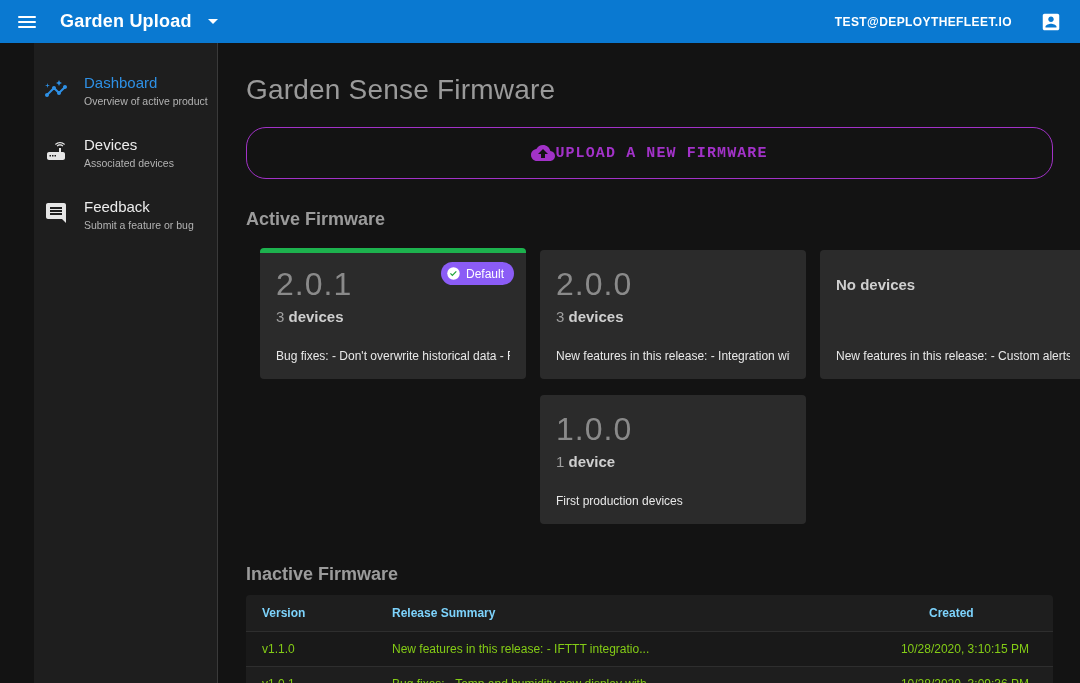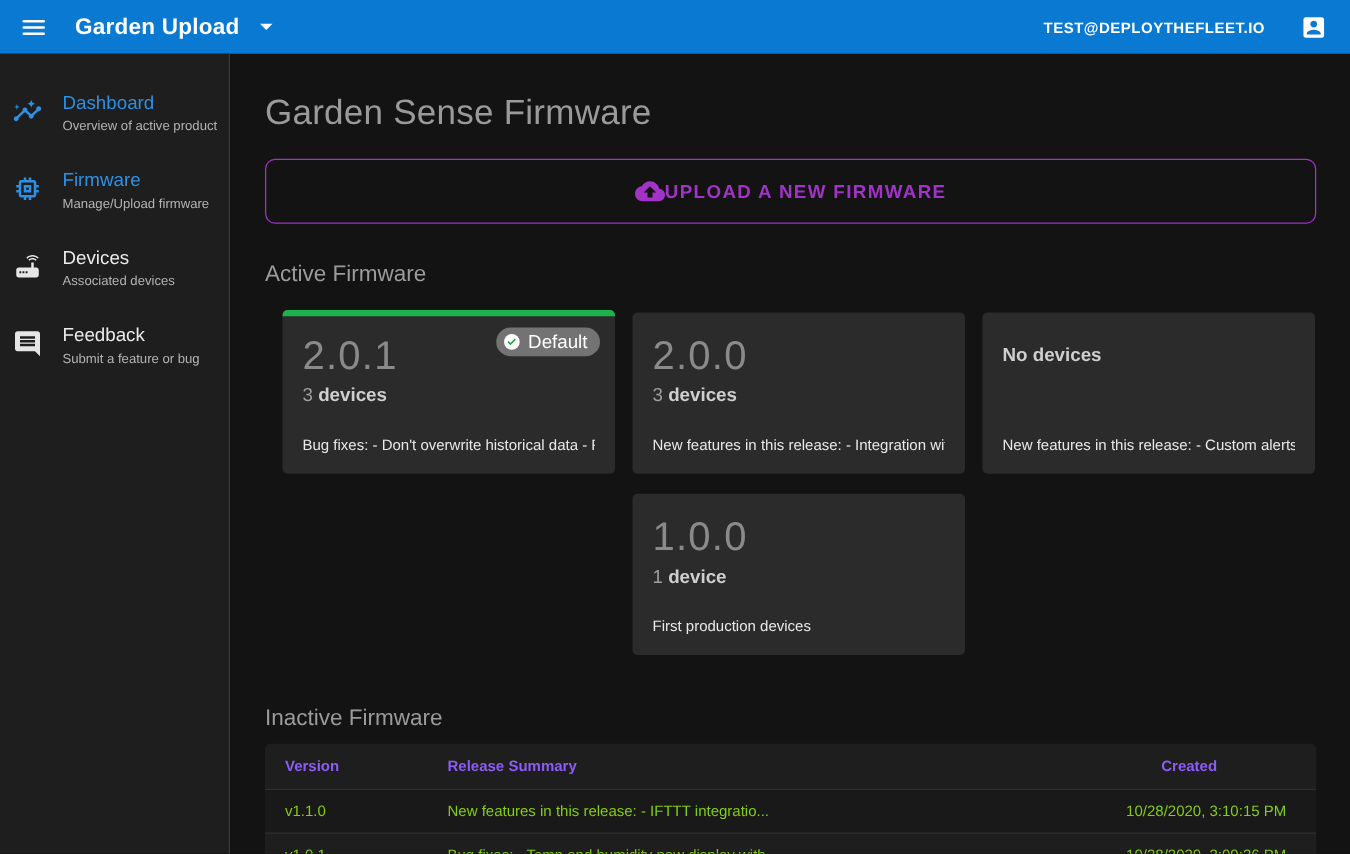--- a/index.html
+++ b/index.html
@@ -24,21 +24,21 @@
   .menu-btn span { display: block; width: 18px; height: 2px; background: #fff; border-radius: 1px; }
   .app-title-wrap { display: flex; align-items: center; margin-left: 16px; cursor: pointer; }
   .app-title { font-size: 18px; font-weight: bold; letter-spacing: 0.2px; }
   .caret { width: 0; height: 0; border-left: 5px solid transparent; border-right: 5px solid transparent; border-top: 5px solid #fff; margin-left: 16px; }
   .topbar-right { margin-left: auto; display: flex; align-items: center; gap: 28px; }
   .user-email { font-size: 12px; font-weight: bold; letter-spacing: 0.4px; }
   .account-btn { background: none; border: none; cursor: pointer; display: flex; align-items: center; padding: 0; }
   .account-btn svg { width: 22px; height: 22px; fill: #fff; }
 
   
-  .body { flex: 1; display: flex; min-height: 0; }
+  .body { flex: 1; display: flex; min-height: 0; padding-left: 34px; }
 
   
   .sidebar {
     width: 184px; flex: 0 0 184px;
     background: #1e1e1e;
     border-right: 1px solid #3a3a3a;
     padding-top: 18px;
   }
   .side-item { display: flex; gap: 16px; padding: 13px 0 13px 10px; cursor: pointer; margin-bottom: 3px; }
   .side-item .icon { width: 24px; height: 24px; flex: 0 0 24px; margin-top: 3px; }
@@ -51,30 +51,30 @@
 
   
   .content { flex: 1; padding: 31px 27px 0 28px; min-width: 0; }
   .page-title { font-size: 28px; font-weight: 400; color: #9a9a9a; letter-spacing: 0.2px; }
 
   .upload-btn {
     margin-top: 21px;
     width: 100%; height: 52px;
     background: transparent;
     border: 1px solid #a232c8;
-    border-radius: 8px;
+    border-radius: 20px;
     color: #a232c8;
-    font-family: Liberation Sans, sans-serif;
+    font-family: Liberation Mono, monospace;
     font-size: 15px; font-weight: bold; letter-spacing: 1.1px;
     display: flex; align-items: center; justify-content: center; 
     cursor: pointer;
   }
   .upload-btn svg { width: 24px; height: 24px; fill: #a232c8; }
 
-  .section-title { font-size: 18px; font-weight: 400; color: #9b9b9b; }
+  .section-title { font-size: 18px; font-weight: 700; color: #9b9b9b; }
   .section-title.active-sec { margin-top: 30px; }
   .section-title.inactive-sec { margin-top: 40px; }
 
   
   .cards {
     margin: 20px 0 0 14px;
     display: grid;
     grid-template-columns: repeat(3, 266px);
     gap: 16px 14px;
   }
@@ -87,39 +87,39 @@
     display: flex; flex-direction: column;
     cursor: pointer;
   }
   .fw-card .green-bar { position: absolute; top: -2px; left: 0; right: 0; height: 5px; background: #1db24e; border-radius: 4px 4px 0 0; }
   .fw-version { font-size: 32px; color: #8a8a8a; line-height: 1; letter-spacing: 1px; }
   .fw-devices { margin-top: 8px; font-size: 15px; font-weight: bold; color: #cfcfcf; }
   .fw-devices .cnt.dim { font-weight: 400; color: #9e9e9e; }
   .fw-summary { margin-top: auto; padding-top: 24px; font-size: 12px; color: #e8e8e8; white-space: nowrap; overflow: hidden; }
   .badge {
     position: absolute; top: 12px; right: 12px;
-    background: #737373; color: #fff;
+    background: #8b5cf6; color: #fff;
     border-radius: 12px; height: 23px;
     display: flex; align-items: center; gap: 5px;
     padding: 0 10px 0 5px;
-    font-size: 15px;
+    font-size: 12px;
     text-align: center;
   }
   .badge svg { width: 15px; height: 15px; }
 
   
   .fw-table {
     margin-top: 10px;
     background: #1e1e1e;
     border-radius: 4px;
     overflow: hidden;
   }
   .t-row { display: grid; grid-template-columns: 130px 1fr 160px; align-items: center; height: 35px; }
   .t-head { height: 36px; }
-  .t-head .t-cell { color: #8b5cf6; font-weight: bold; font-size: 12px; }
+  .t-head .t-cell { color: #7dd3fc; font-weight: bold; font-size: 12px; }
   .t-cell { font-size: 12px; color: #84cc16; padding-left: 16px; white-space: nowrap; overflow: hidden; }
   .t-cell.created { text-align: right; padding-right: 24px; padding-left: 0; }
   .t-head .t-cell.created { text-align: left; padding-left: 36px; }
   .t-body .t-row { border-top: 1px solid #2e2e2e; cursor: pointer; }
   .t-body .t-row:nth-child(odd) { background: #191919; }
 </style>
 </head>
 <body>
 
 <div class="app">
@@ -149,29 +149,20 @@
   <div class="side-item active">
     <span class="icon"><svg viewBox="0 0 24 24">
               <path d="M21 8c-1.45 0-2.26 1.44-1.93 2.51l-3.55 3.56c-.3-.09-.74-.09-1.04 0l-2.55-2.55C12.27 10.45 11.46 9 10 9c-1.45 0-2.27 1.44-1.93 2.52l-4.56 4.55C2.44 15.74 1 16.55 1 18c0 1.1.9 2 2 2 1.45 0 2.26-1.44 1.93-2.51l4.55-4.56c.3.09.74.09 1.04 0l2.55 2.55C12.73 16.55 13.54 18 15 18c1.45 0 2.27-1.44 1.93-2.52l3.56-3.55C21.56 12.26 23 11.45 23 10c0-1.1-.9-2-2-2zm-6 1 .94-2.07L18 6l-2.06-.93L15 3l-.92 2.07L12 6l2.08.93L15 9zM3.5 11 4 9l2-.5L4 8l-.5-2L3 8l-2 .5L3 9l.5 2z"></path>
             </svg></span>
     <span class="txt">
       <span class="side-title">Dashboard</span>
       <span class="side-sub">Overview of active product</span>
     </span>
   </div>
 
-  <div class="side-item active">
-    <span class="icon"><svg viewBox="0 0 24 24">
-              <path d="M15 9H9v6h6V9zm-2 4h-2v-2h2v2zm8-2V9h-2V7c0-1.1-.9-2-2-2h-2V3h-2v2h-2V3H9v2H7c-1.1 0-2 .9-2 2v2H3v2h2v2H3v2h2v2c0 1.1.9 2 2 2h2v2h2v-2h2v2h2v-2h2c1.1 0 2-.9 2-2v-2h2v-2h-2v-2h2zm-4 6H7V7h10v10z"></path>
-            </svg></span>
-    <span class="txt">
-      <span class="side-title">Firmware</span>
-      <span class="side-sub">Manage/Upload firmware</span>
-    </span>
-  </div>
 
   <div class="side-item">
     <span class="icon"><svg viewBox="0 0 24 24">
               <path d="M20.2 5.9l.8-.8C19.6 3.7 17.8 3 16 3s-3.6.7-5 2.1l.8.8C13 4.8 14.5 4.2 16 4.2s3 .6 4.2 1.7zm-.9.8c-.9-.9-2.1-1.4-3.3-1.4s-2.4.5-3.3 1.4l.8.8c.7-.7 1.6-1 2.5-1 .9 0 1.8.3 2.5 1l.8-.8zM19 13h-2V9h-2v4H5c-1.1 0-2 .9-2 2v4c0 1.1.9 2 2 2h14c1.1 0 2-.9 2-2v-4c0-1.1-.9-2-2-2zm-12 4.5H5.5V16H7v1.5zm2.5 0H8V16h1.5v1.5zm2.5 0h-1.5V16H12v1.5z"></path>
             </svg></span>
     <span class="txt">
       <span class="side-title">Devices</span>
       <span class="side-sub">Associated devices</span>
     </span>
   </div>

